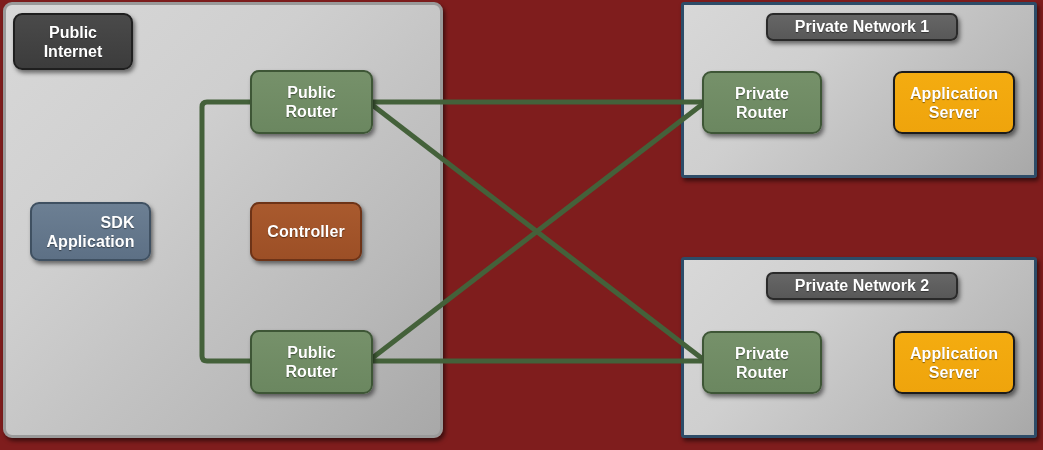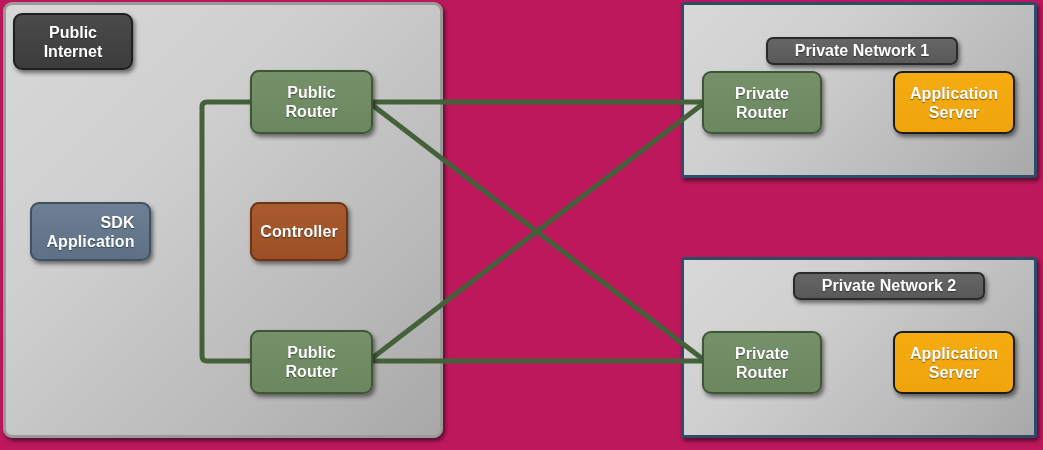--- a/index.html
+++ b/index.html
@@ -4,21 +4,21 @@
 <style>
   html, body {
     margin: 0;
     padding: 0;
     background: #000000;
   }
   #canvas {
     position: relative;
     width: 1043px;
     height: 450px;
-    background: #be185d;
+    background: #7f1d1d;
     font-family: "Liberation Sans", sans-serif;
     overflow: hidden;
   }
 
   
   .zone {
     position: absolute;
     box-sizing: border-box;
     background: linear-gradient(135deg, #d8d8d8 0%, #cfcfcf 35%, #b9b9b9 75%, #a8a8a8 100%);
     box-shadow: 2px 3px 4px rgba(0,0,0,0.55);
@@ -108,28 +108,28 @@
     border-radius: 9px;
     line-height: 19px;
     white-space: pre-line;
     text-align: center;
   }
 
   
   .pos-public-internet { left: 13px;  top: 13px;  width: 120px; height: 57px; }
   .pos-sdk             { left: 30px;  top: 202px; width: 121px; height: 59px; }
   .pos-pub-router-1    { left: 250px; top: 70px;  width: 123px; height: 64px; }
-  .pos-controller      { left: 250px; top: 202px; width: 98px; height: 59px; }
+  .pos-controller      { left: 250px; top: 202px; width: 112px; height: 59px; }
   .pos-pub-router-2    { left: 250px; top: 330px; width: 123px; height: 64px; }
 
-  .pos-pn1-title       { left: 766px; top: 13px;  width: 192px; height: 28px; margin-top: 24px; }
+  .pos-pn1-title       { left: 766px; top: 13px;  width: 192px; height: 28px; }
   .pos-pn1-router      { left: 702px; top: 71px;  width: 120px; height: 63px; }
   .pos-pn1-app         { left: 893px; top: 71px;  width: 122px; height: 63px; }
 
-  .pos-pn2-title       { left: 766px; top: 272px; width: 192px; height: 28px; margin-left: 27px; }
+  .pos-pn2-title       { left: 766px; top: 272px; width: 192px; height: 28px; }
   .pos-pn2-router      { left: 702px; top: 331px; width: 120px; height: 63px; }
   .pos-pn2-app         { left: 893px; top: 331px; width: 122px; height: 63px; }
 
   
   #links {
     position: absolute;
     left: 0; top: 0;
     width: 1043px;
     height: 450px;
     z-index: 3;

